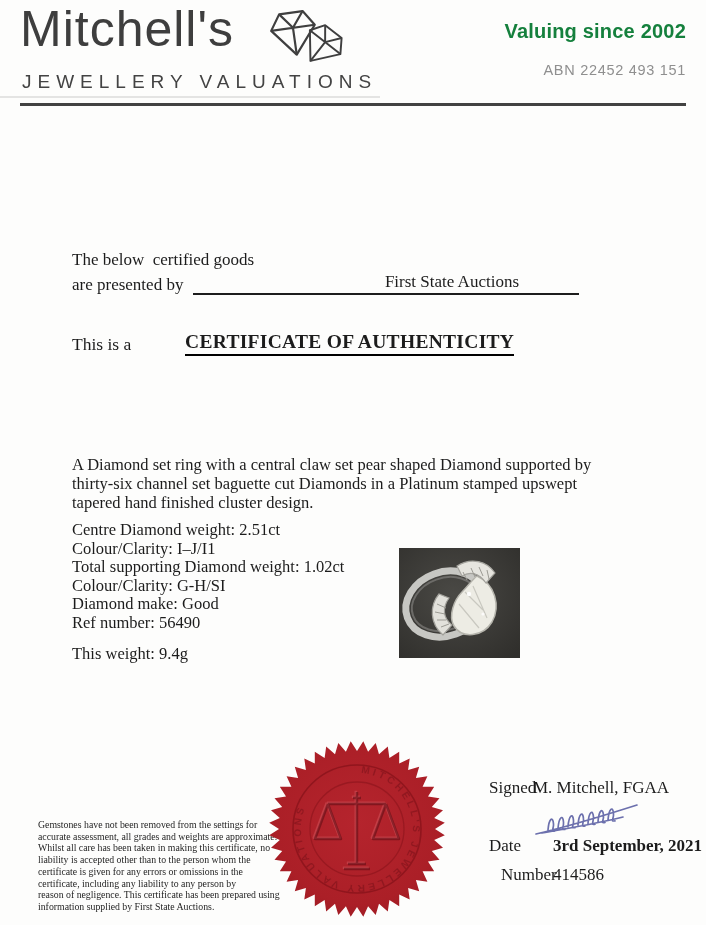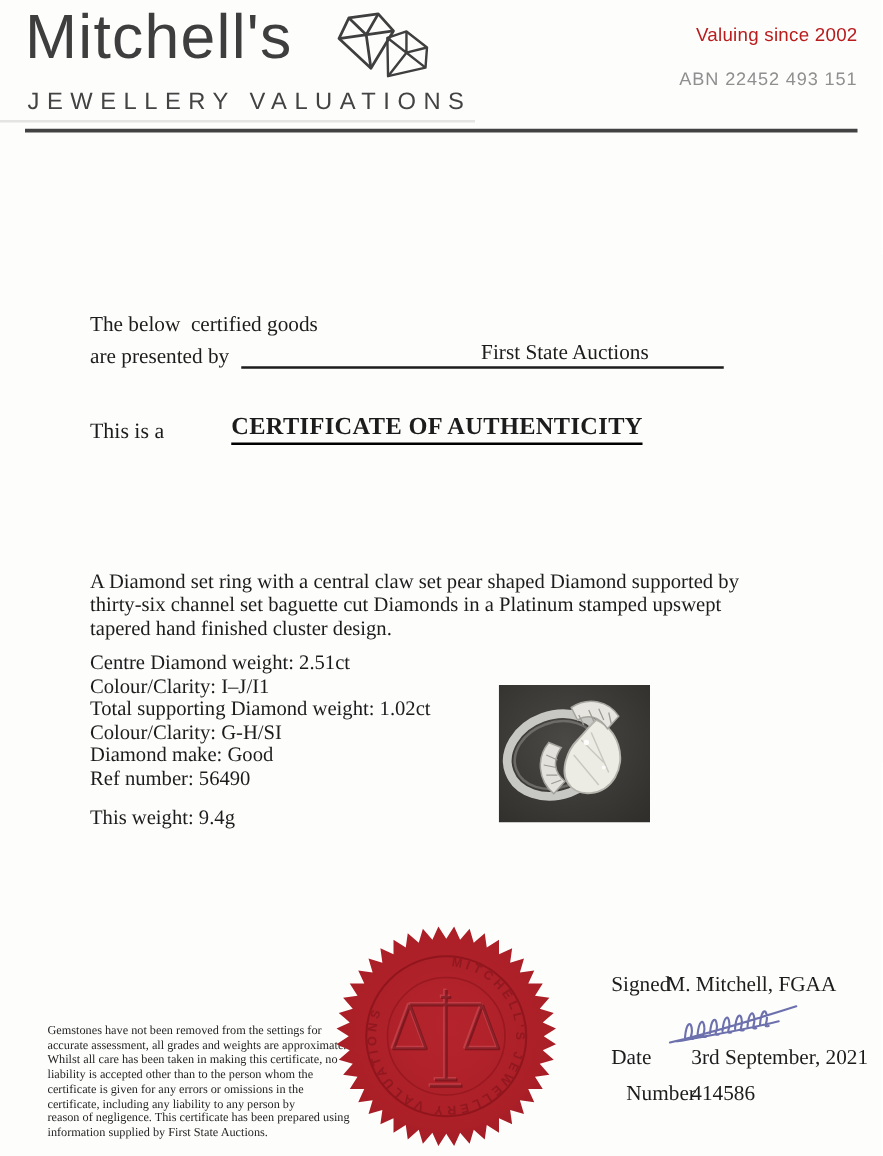--- a/index.html
+++ b/index.html
@@ -7,21 +7,21 @@
         font-family:"Liberation Serif","DejaVu Serif",serif;color:#1c1c1c;}
   .abs{position:absolute;}
 
   
   .brand{left:20px;top:2px;font-family:"Liberation Sans","DejaVu Sans",sans-serif;
          font-weight:300;font-size:50px;line-height:1.1;color:#3e3e3e;letter-spacing:1px;}
   .tagline{left:22px;top:71px;font-family:"Liberation Sans","DejaVu Sans",sans-serif;
            font-weight:400;font-size:19px;letter-spacing:6px;color:#434343;}
   .diamonds{left:263px;top:6px;width:88px;height:66px;}
   .hdr-right{right:20px;top:20px;text-align:right;font-family:"Liberation Sans","DejaVu Sans",sans-serif;}
-  .valuing{font-weight:400;font-size:15px;color:#b91c1c;letter-spacing:.2px;}
+  .valuing{font-weight:700;font-size:20px;color:#15803d;letter-spacing:.2px;}
   .abn{font-weight:400;font-size:14.5px;color:#8f8f8f;letter-spacing:.7px;margin-top:19px;}
   .hdr-rule{left:20px;top:103px;width:666px;height:3px;background:#424242;}
   .scan-smudge{left:0;top:96px;width:380px;height:2px;background:#bdbdbd;opacity:.4;}
 
   
   .intro-line1{left:72px;top:250px;font-size:17px;white-space:pre-wrap;}
   .presented-row{left:72px;top:272px;width:507px;display:flex;align-items:flex-end;font-size:17px;}
   .presented-label{white-space:nowrap;}
   .fill-line{flex:1;margin-left:10px;border-bottom:2px solid #1d1d1d;text-align:right;
              padding:0 60px 1px 0;white-space:nowrap;}
@@ -39,21 +39,21 @@
   
   .photo{left:399px;top:548px;width:121px;height:110px;}
 
   
   .disclaimer{left:38px;top:819px;width:254px;font-size:9.8px;line-height:11.7px;color:#242424;}
   .seal{left:268px;top:740px;width:178px;height:178px;}
   .sig-label{font-size:17px;}
   .sig-value{font-size:17px;}
   .lbl-signed{left:489px;top:778px;} .val-signed{left:533px;top:778px;}
   .signature{left:533px;top:799px;width:112px;height:40px;}
-  .lbl-date{left:489px;top:836px;}   .val-date{left:553px;top:836px;}
+  .lbl-date{left:489px;top:836px;}   .val-date{left:553px;top:836px;font-weight:bold;}
   .lbl-number{left:489px;top:865px;margin-left:12px;} .val-number{left:553px;top:865px;}
 
   svg text.arc{font-family:"Liberation Sans","DejaVu Sans",sans-serif;font-size:10px;
                font-weight:700;letter-spacing:3px;fill:rgba(96,10,18,.38);}
 </style>
 </head>
 <body>
 
 <div class="page">
 

